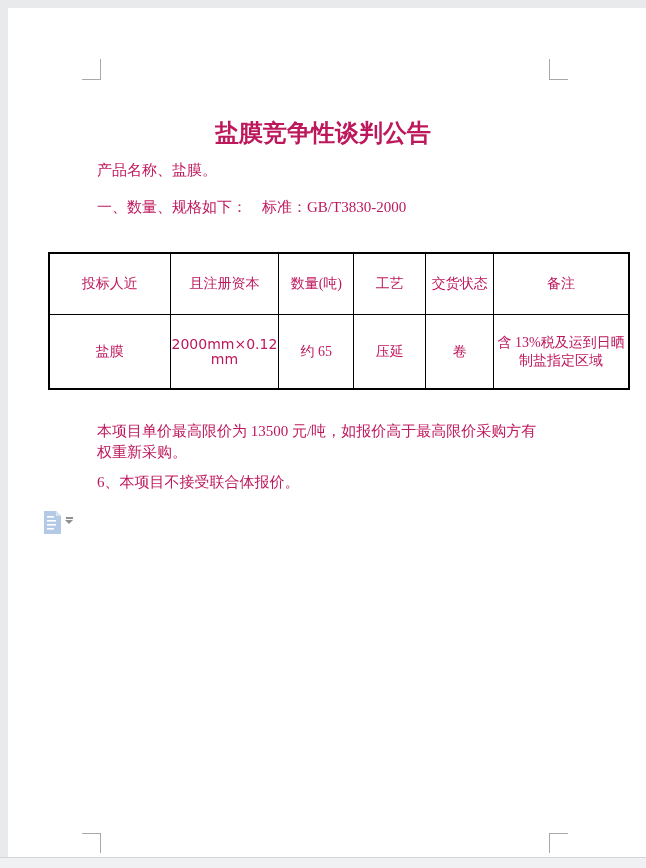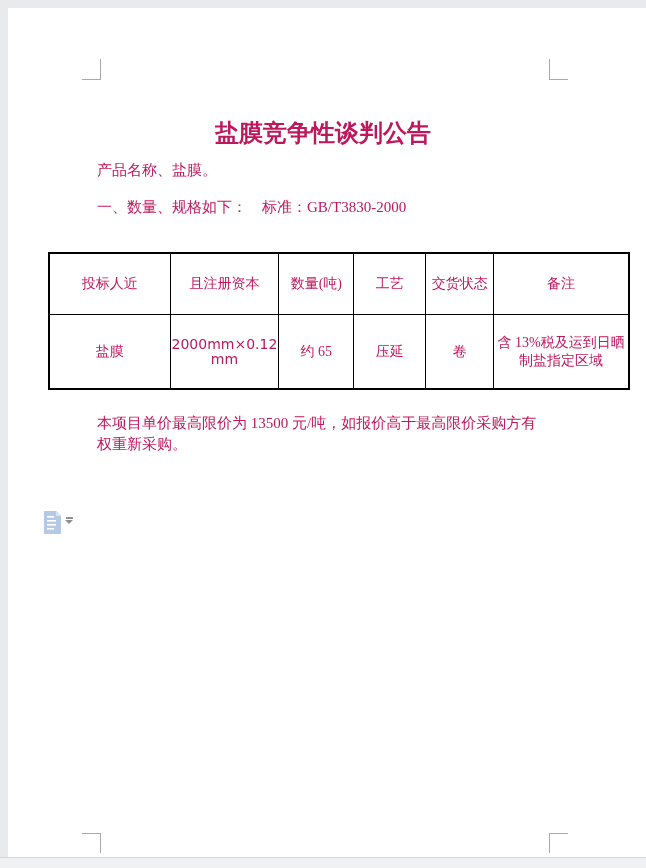--- a/index.html
+++ b/index.html
@@ -35,21 +35,21 @@
     font-weight:normal;font-size:14px;padding:0 1px;white-space:pre-line;
     overflow:hidden;
   }
   .spec-table th{height:60px;}
   .spec-table td{height:73px;}
   .cell-spec{font-family:"DejaVu Sans","Liberation Sans",sans-serif;font-weight:600;font-size:13px;line-height:15px;}
   .cell-remark{font-size:13px;line-height:18px;}
 
   .body-text{position:absolute;left:97px;top:413px;width:453px;}
   .body-text p{
-    margin:0 0 9px 0;font-size:15px;line-height:21px;white-space:pre-line;
+    margin:8px 0 9px 0;font-size:15px;line-height:21px;white-space:pre-line;
   }
 
   
   .paste-widget{position:absolute;left:44px;top:511px;width:34px;height:24px;}
   .paste-doc{position:absolute;left:0;top:0;}
   .dd-btn{position:absolute;left:21px;top:6px;width:9px;height:8px;}
   .dd-bar{position:absolute;left:1px;top:0;width:7px;height:2px;background:#8d9196;}
   .dd-tri{position:absolute;left:0;top:3px;width:0;height:0;
     border-left:4.5px solid transparent;border-right:4.5px solid transparent;
     border-top:4px solid #8d9196;}
@@ -104,20 +104,21 @@
       <td>卷</td>
       <td class="cell-remark">含 13%税及运到日晒
 制盐指定区域</td>
     </tr>
   </tbody>
     </table>
 
   <div class="body-text">
     <p>本项目单价最高限价为 13500 元/吨，如报价高于最高限价采购方有
 权重新采购。</p>
+    <p>6、本项目不接受联合体报价。</p>
   </div>
 
   <div class="paste-widget">
     <svg class="paste-doc" width="17" height="23" viewBox="0 0 17 23">
       <path d="M0 0 H12 L17 5 V23 H0 Z" fill="#b3c9e6"></path>
       <path d="M12 0 L17 5 H12 Z" fill="#d9e4f2"></path>
       <rect x="3" y="5" width="7" height="1.6" fill="#ffffff"></rect>
       <rect x="3" y="9" width="9" height="1.6" fill="#ffffff"></rect>
       <rect x="3" y="13" width="9" height="1.6" fill="#ffffff"></rect>
       <rect x="3" y="17" width="7" height="1.6" fill="#ffffff"></rect>

